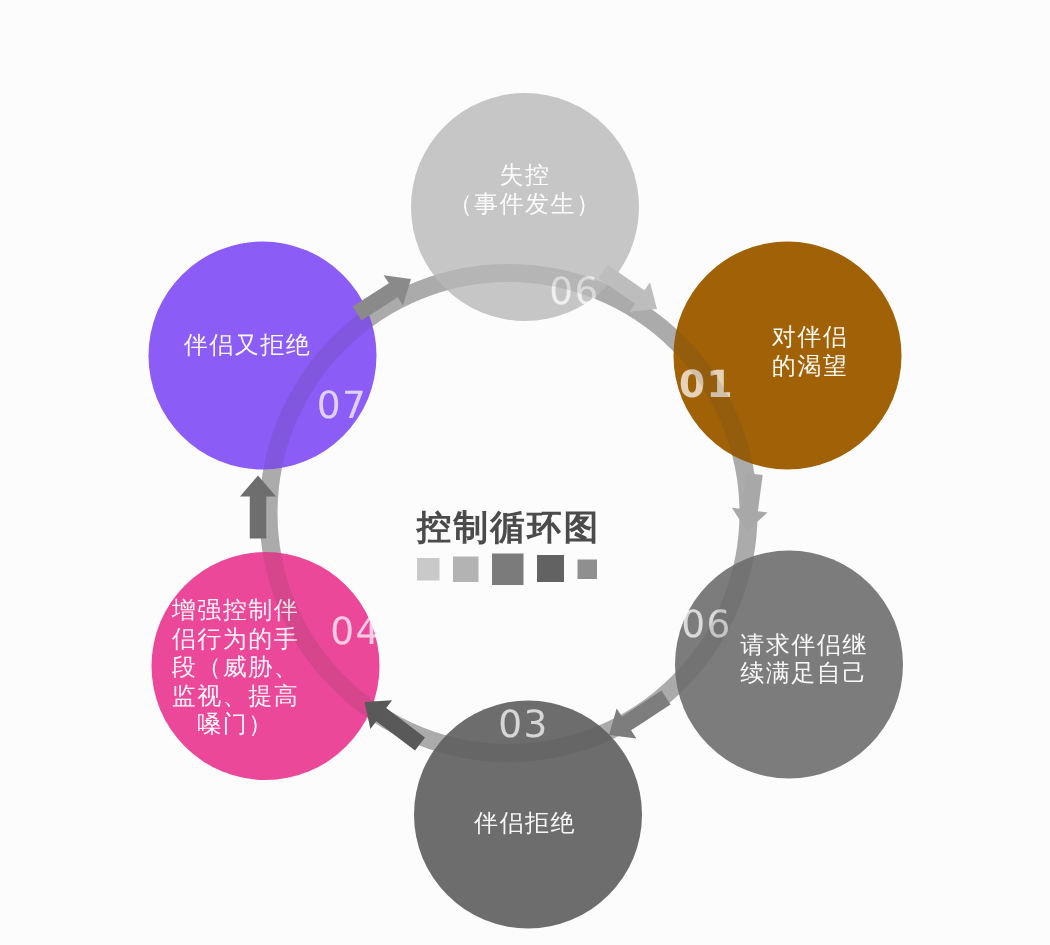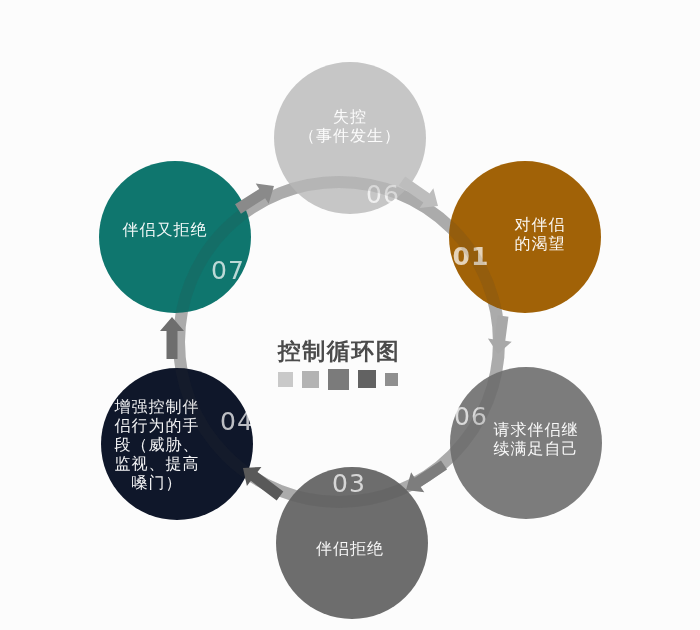--- a/index.html
+++ b/index.html
@@ -53,29 +53,29 @@
       </div>
       <div class="circle" style="left: 438px; top: 367px; width: 152px; height: 152px; background: rgb(124, 124, 124);">
         <div class="clabel"><span style="transform: translate(10px, -4px);">请求伴侣继
 续满足自己</span></div>
         <span class="cnum" style="left: 21px; top: 49px;">06</span>
       </div>
       <div class="circle" style="left: 264px; top: 467px; width: 152px; height: 152px; background: rgb(109, 109, 109);">
         <div class="clabel"><span style="transform: translate(-2px, 5px);">伴侣拒绝</span></div>
         <span class="cnum" style="left: 73px; top: 16px;">03</span>
       </div>
-      <div class="circle" style="left: 89px; top: 368px; width: 152px; height: 152px; background: #0f172a;">
+      <div class="circle" style="left: 89px; top: 368px; width: 152px; height: 152px; background: #ec4899;">
         <div class="clabel"><span style="transform: translate(-20px, 0px);">增强控制伴
 侣行为的手
 段（威胁、
 监视、提高
 嗓门）</span></div>
         <span class="cnum" style="left: 136px; top: 53px;">04</span>
       </div>
-      <div class="circle" style="left: 87px; top: 161px; width: 152px; height: 152px; background: #0f766e; text-decoration: underline;">
+      <div class="circle" style="left: 87px; top: 161px; width: 152px; height: 152px; background: #8b5cf6; text-decoration: underline;">
         <div class="clabel"><span style="transform: translate(-10px, -8px);">伴侣又拒绝</span></div>
         <span class="cnum" style="left: 129px; top: 109px;">07</span>
       </div>
     </div>
   <svg id="overlay" class="layer" width="700" height="630">
       <circle cx="339" cy="342" r="160" fill="none" stroke="rgba(60,60,60,0.12)" stroke-width="12"></circle>
       <g transform="translate(238,209) rotate(-32.6)">
         <polygon points="0,-5.5 28.720018726587654,-5.5 28.720018726587654,-12 42.720018726587654,0 28.720018726587654,12 28.720018726587654,5.5 0,5.5" fill="#8a8a8a"></polygon>
       </g>
       <g transform="translate(402,181) rotate(34.8)">

